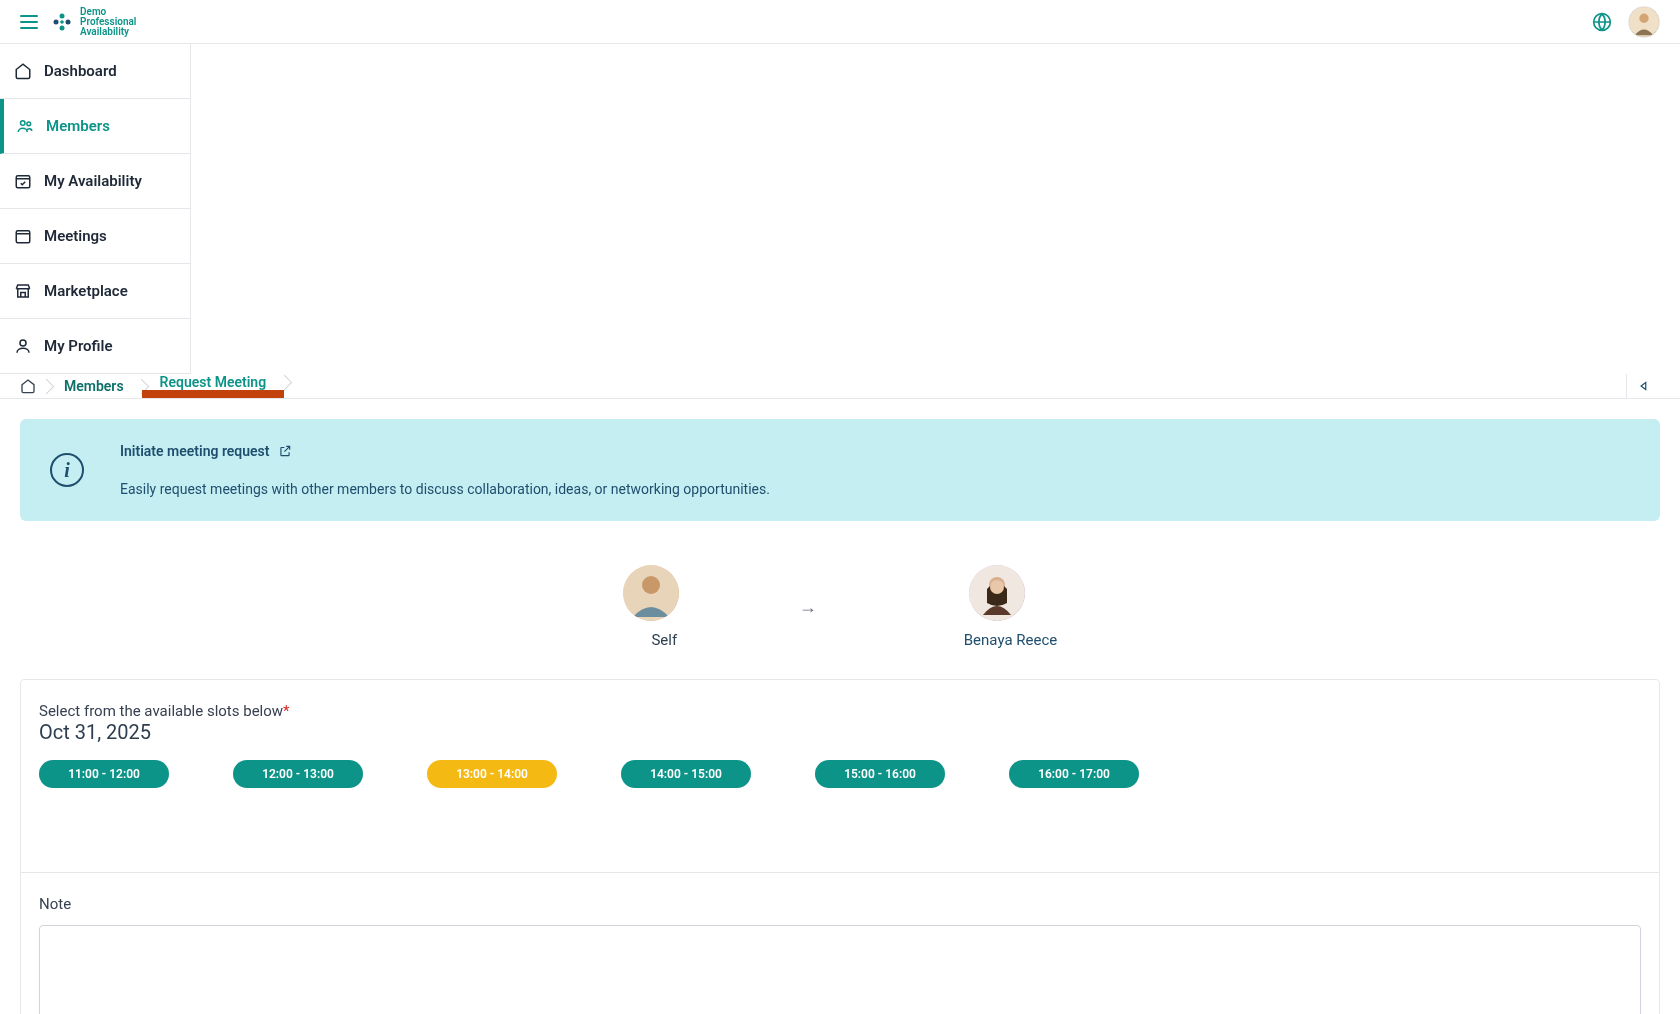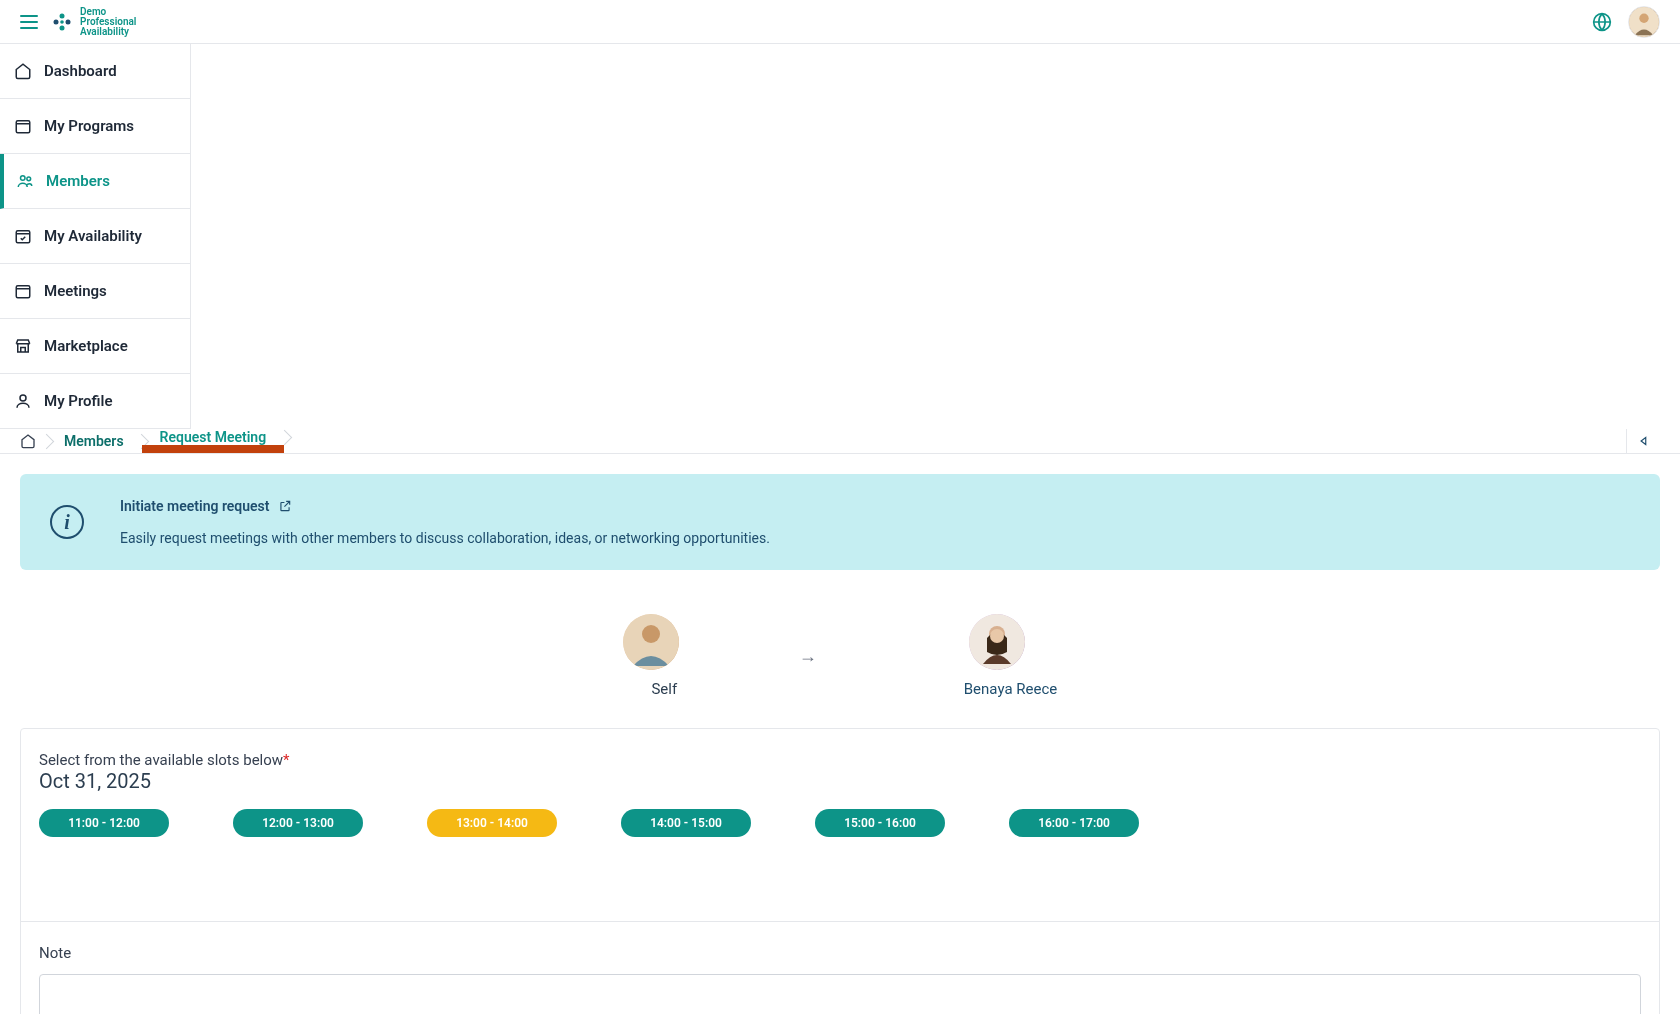--- a/index.html
+++ b/index.html
@@ -103,21 +103,21 @@
       background: #c5eef2;
       border-radius: 6px;
       padding: 24px 30px;
       display: flex; align-items: center; gap: 36px;
     }
     .info-circle {
       width: 34px; height: 34px; border: 2px solid #1f4e6e; border-radius: 50%; display:flex; align-items:center; justify-content:center;
       font-family: Georgia, serif; font-style: italic; font-size: 20px; font-weight: 700; color:#1f4e6e;
       flex-shrink:0;
     }
-    .info-content { display: flex; flex-direction: column; gap: 16px; }
+    .info-content { display: flex; flex-direction: column; gap: 22px; }
     .info-title { font-size: 14px; font-weight: 600; color: #1f4e6e; display: flex; align-items: center; gap: 8px; }
     .info-title .ext-icon { width: 14px; height: 14px; color: #1f4e6e; }
     .info-desc { font-size: 14px; color: #1f4e6e; }
     .participants {
       display: flex; align-items: center; justify-content: center; gap: 120px;
       padding: 44px 0 30px;
     }
     .participant { display: flex; flex-direction: column; align-items: center; gap: 10px; }
     .participant-avatar { width: 56px; height: 56px; border-radius: 50%; overflow:hidden; background:#eee;}
     .participant-avatar.self { background: linear-gradient(135deg,#f5e6d3,#d4a574);}
@@ -223,29 +223,20 @@
 <div class="layout">
   <div class="sidebar">
     <div class="sidebar-item">
       <span class="icon">
         <svg viewBox="0 0 24 24" fill="none" stroke="currentColor" stroke-width="2">
             <path d="M3 10l9-7 9 7v10a2 2 0 0 1-2 2H5a2 2 0 0 1-2-2z"></path>
           </svg>
       </span>
       <span>Dashboard</span>
     </div>
-    <div class="sidebar-item">
-      <span class="icon">
-        <svg viewBox="0 0 24 24" fill="none" stroke="currentColor" stroke-width="2">
-            <rect x="3" y="5" width="18" height="16" rx="2"></rect>
-            <path d="M3 9h18"></path>
-          </svg>
-      </span>
-      <span>My Programs</span>
-    </div>
     <div class="sidebar-item active">
       <span class="icon">
         <svg viewBox="0 0 24 24" fill="none" stroke="currentColor" stroke-width="2">
             <circle cx="9" cy="8" r="3"></circle>
             <circle cx="17" cy="9" r="2.5"></circle>
             <path d="M3 20c0-3 3-5 6-5s6 2 6 5M14 19c0-2 2-3.5 4-3.5s3 1 3 3"></path>
           </svg>
       </span>
       <span>Members</span>
     </div>

